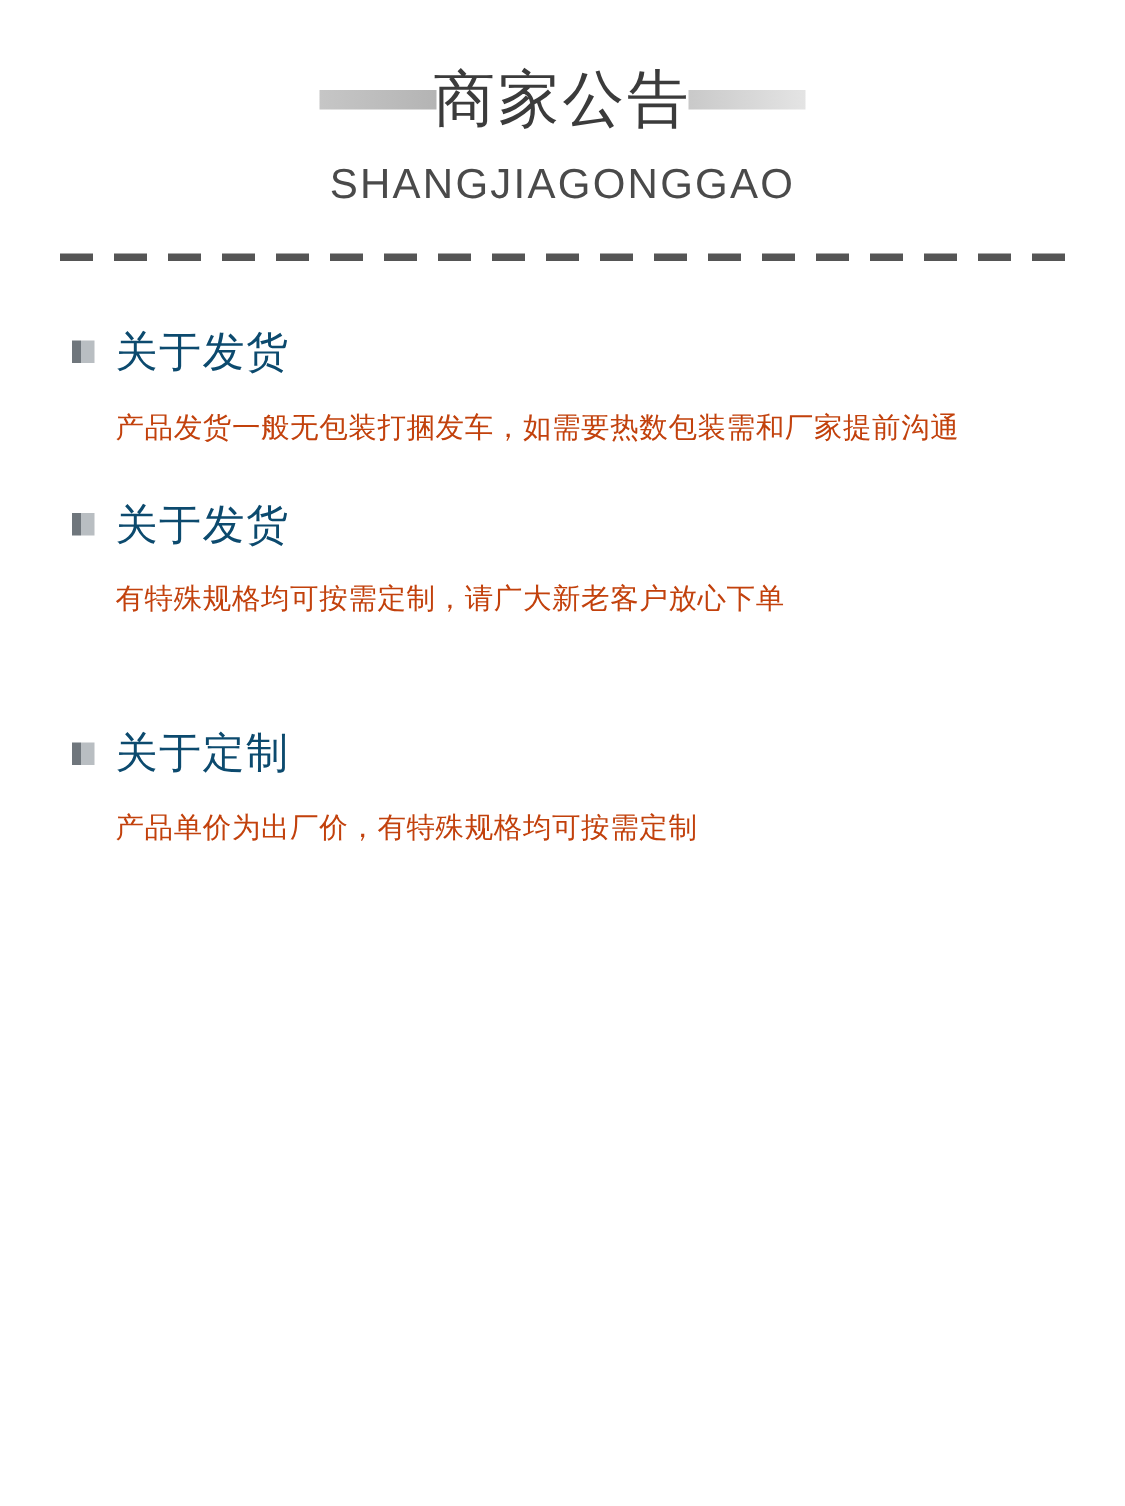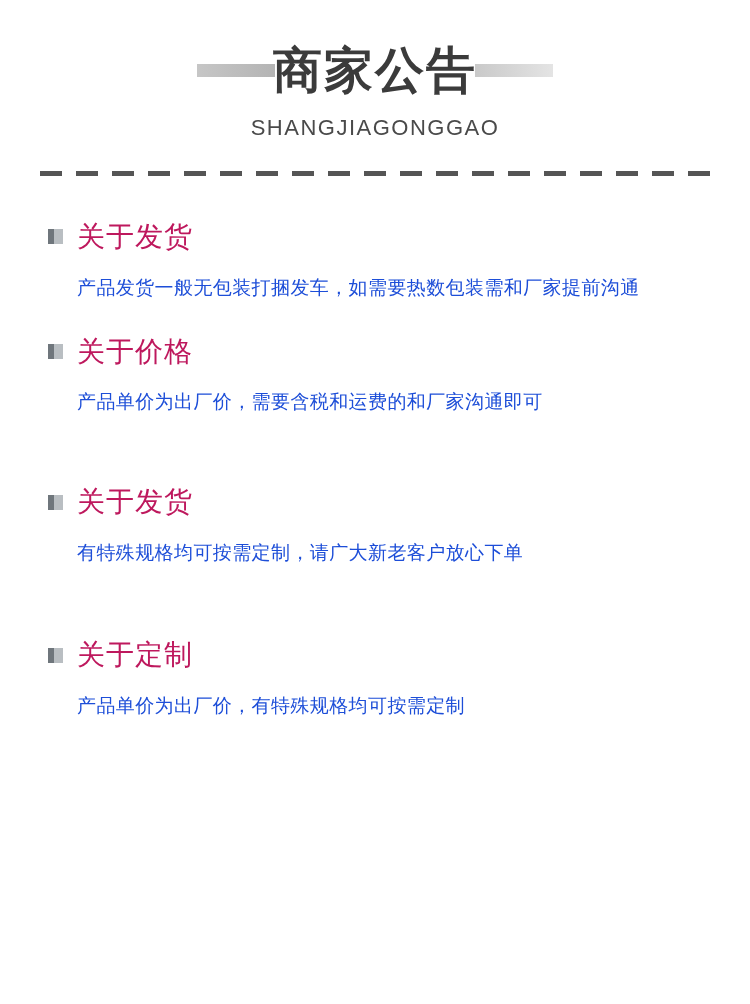--- a/index.html
+++ b/index.html
@@ -41,32 +41,32 @@
   }
   .title-bar.left {
     background: linear-gradient(90deg, #c6c6c6 0%, #b4b4b4 100%);
     margin-right: -6px;
   }
   .title-bar.right {
     background: linear-gradient(90deg, #c9c9c9 0%, #e4e4e4 100%);
     margin-left: -6px;
   }
   .title-main {
-    font-size: 49px;
-    font-weight: bold;
+    font-size: 41px;
+    font-weight: normal;
     letter-spacing: 2px;
     color: #3b3b3b;
     line-height: 1;
     position: relative;
     z-index: 2;
     padding: 0 4px;
   }
   .subtitle {
     margin-top: 20px;
-    font-size: 22px;
+    font-size: 28px;
     letter-spacing: 1.5px;
     color: #4a4a4a;
   }
 
   
   .divider {
     margin-top: 30px;
     height: 5px;
     background-image: repeating-linear-gradient(
       to right,
@@ -110,31 +110,31 @@
     content: "";
     position: absolute;
     left: 6px;
     top: 0;
     width: 9px;
     height: 15px;
     background: #b9bec2;
   }
   .section-title {
     font-size: 28px;
-    color: #be185d;
+    color: #0c4a6e;
     letter-spacing: 1px;
     line-height: 1.2;
   }
   .section-body {
     margin-top: 16px;
     padding-left: 37px;
     padding-right: 10px;
     font-size: 19px;
     line-height: 1.85;
-    color: #1d4ed8;
+    color: #c2410c;
     letter-spacing: 0.4px;
   }
 
   
   .section.s1 { margin-bottom: 30px; }
   .section.s2 { margin-bottom: 66px; }
   .section.s3 { margin-bottom: 68px; }
   .section.s4 { margin-bottom: 5px; }
 </style>
 </head>
@@ -156,27 +156,20 @@
   <div class="sections">
 
     <div class="section s1">
       <div class="section-head">
         <span class="bullet"></span>
         <span class="section-title">关于发货</span>
       </div>
       <div class="section-body">产品发货一般无包装打捆发车，如需要热数包装需和厂家提前沟通</div>
     </div>
 
-    <div class="section s2">
-      <div class="section-head">
-        <span class="bullet"></span>
-        <span class="section-title">关于价格</span>
-      </div>
-      <div class="section-body">产品单价为出厂价，需要含税和运费的和厂家沟通即可</div>
-    </div>
 
     <div class="section s3">
       <div class="section-head">
         <span class="bullet"></span>
         <span class="section-title">关于发货</span>
       </div>
       <div class="section-body">有特殊规格均可按需定制，请广大新老客户放心下单</div>
     </div>
 
     <div class="section s4">

